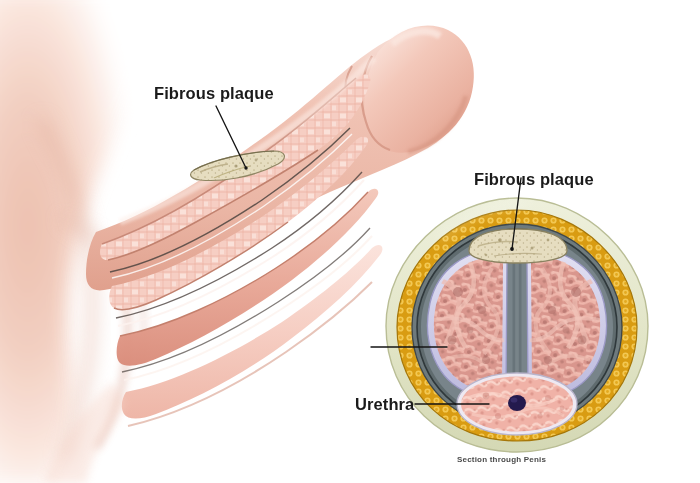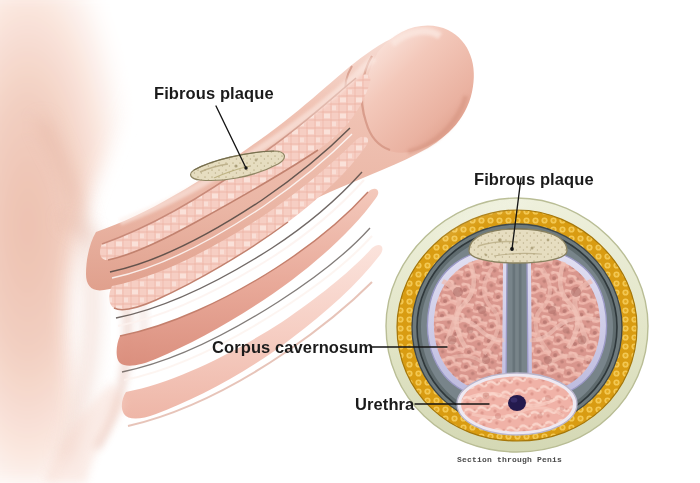--- a/index.html
+++ b/index.html
@@ -440,19 +440,18 @@
 
       <circle cx="246" cy="168" r="1.7" fill="#151515" stroke="none"></circle>
       <circle cx="512" cy="249" r="1.9" fill="#151515" stroke="none"></circle>
     </g>
   </svg>
 
   <div class="label label-lg" style="left:154px; top:84px;">Fibrous plaque</div>
 
   <div class="label label-lg" style="left:474px; top:170px;">Fibrous plaque</div>
 
-  <div class="label label-lg" style="left:212px; top:338px;">Corpus cavernosum</div>
 
   <div class="label label-lg" style="left:355px; top:395px;">Urethra</div>
 
-  <div class="label label-caption" style="left:457px; top:455px;font-family:Liberation Mono, monospace;">Section through Penis</div>
+  <div class="label label-caption" style="left:457px; top:455px;">Section through Penis</div>
 
 </div>
 
 </body></html>

